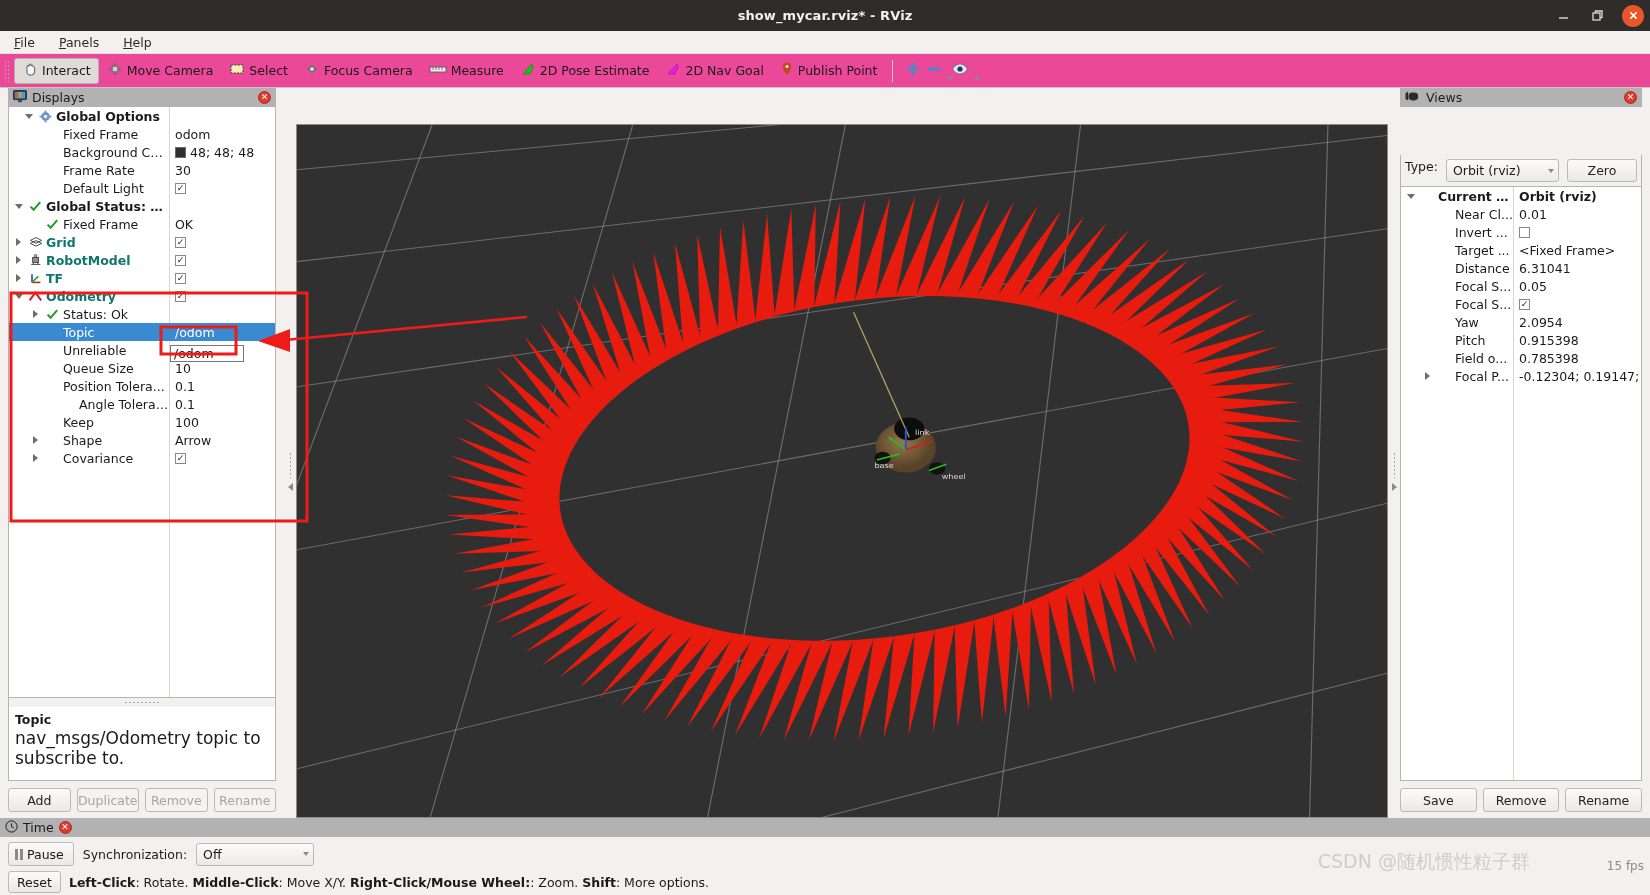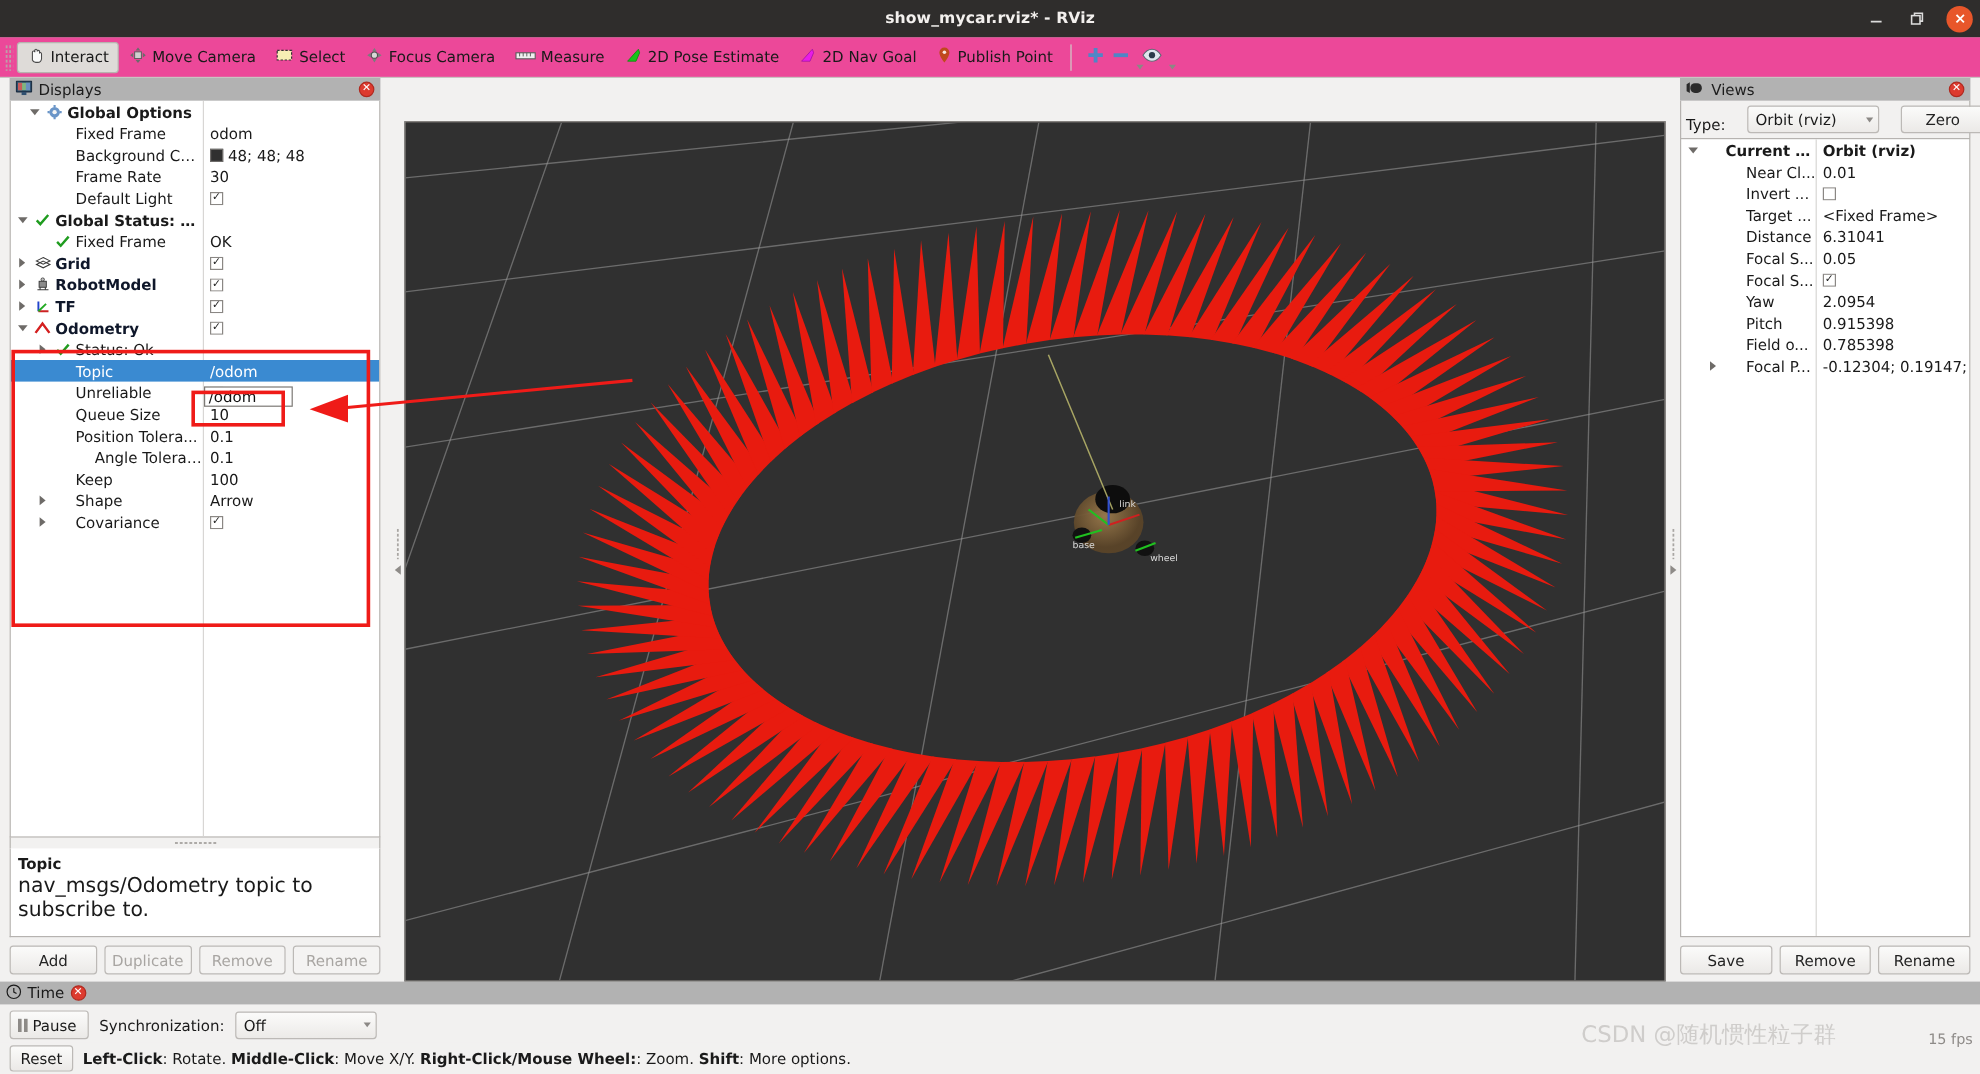--- a/index.html
+++ b/index.html
@@ -51,36 +51,36 @@
   
   .panel { display:flex; flex-direction:column; min-height:0; background:#f2f1f0; }
   .panel-title { height:19px; background:#b2b2b2; color:#1c1c1c; font-size:12.5px;
                  display:flex; align-items:center; padding:0 5px; gap:5px; flex:none; }
   .panel-title .ptxt { flex:1; }
   .pclose { width:13px; height:13px; border-radius:50%; background:#dd3b2f; color:#fff;
             display:flex; align-items:center; justify-content:center; font-size:9px; line-height:1;
             border:1px solid #b02a20; }
 
   
-  .left { width:317px; flex:none; padding:0 0 0 8px;border-radius:10px; }
+  .left { width:276px; flex:none; padding:0 0 0 8px;border-radius:10px; }
   .leftinner { display:flex; flex-direction:column; height:100%; }
   .tree-wrap { flex:1; background:#fff; border:1px solid #b6b3b0; border-top:none; position:relative; overflow:hidden; }
   .tree { position:relative; }
   .trow { display:flex; align-items:center; height:18px; font-size:12.5px; position:relative; }
   .trow.sel { background:#3a8ad1; color:#fff; }
   .tlabel { display:flex; align-items:center; gap:3px; width:160px; flex:none; overflow:hidden; white-space:nowrap; }
   .tvalue { flex:1; display:flex; align-items:center; gap:4px; padding-left:6px; white-space:nowrap; overflow:hidden; }
   .tree-colsep { position:absolute; left:160px; top:0; bottom:0; width:1px; background:#d8d6d4; }
   .twist { width:13px; flex:none; display:flex; align-items:center; justify-content:center; }
   .twist i { display:block; width:0;height:0; }
   .twist.closed i { border-top:4px solid transparent; border-bottom:4px solid transparent; border-left:5px solid #6e6b68; }
   .twist.open i { border-left:4px solid transparent; border-right:4px solid transparent; border-top:5px solid #6e6b68; }
   .ticon { width:15px; flex:none; display:flex; align-items:center; justify-content:center; }
   .tname { overflow:hidden; text-overflow:ellipsis; }
-  .tname.link { color:#0f172a; font-weight:bold; }
+  .tname.link { color:#0f766e; font-weight:bold; }
   .tname.bold { font-weight:bold; }
   .chk { width:11px; height:11px; border:1px solid #8a8784; background:#fff; display:inline-flex;
          align-items:center; justify-content:center; font-size:9px; color:#222; line-height:1; }
   .swatch { width:11px; height:11px; background:#303030; border:1px solid #6d6b69; display:inline-block; }
 
   .topic-edit { position:absolute; left:161px; top:238px; width:74px; height:17px;
                 background:#fff; border:1px solid #7c7975; display:flex; align-items:center;
                 padding-left:3px; font-size:12.5px; color:#111; z-index:4; }
 
   .desc { height:74px; background:#fff; border:1px solid #b6b3b0; border-top:none; padding:5px 6px; flex:none; }
@@ -158,20 +158,25 @@
       </div>
       <div class="winbtn close">
         <svg width="11" height="11" viewBox="0 0 11 11">
           <line x1="2.4" y1="2.4" x2="8.6" y2="8.6" stroke="#fff" stroke-width="1.5"></line>
           <line x1="8.6" y1="2.4" x2="2.4" y2="8.6" stroke="#fff" stroke-width="1.5"></line>
         </svg>
       </div>
     </div>
   </div>
 
+  <div class="menubar">
+    <div class="menuitem"><u>F</u><span>ile</span></div>
+    <div class="menuitem"><u>P</u>anels</div>
+    <div class="menuitem"><u>H</u>elp</div>
+  </div>
 
   <div class="toolbar">
     <div class="grip"></div>
 
     <div class="tbtn active">
       <span class="gi">
         <svg width="16" height="16" viewBox="0 0 16 16">
           <path d="M5 12 V5.5 a1 1 0 0 1 2 0 V4 a1 1 0 0 1 2 0 v1 a1 1 0 0 1 2 0 v1 a1 1 0 0 1 1.6 .8 V11 a3 3 0 0 1 -3 3 H8 a3 3 0 0 1 -3 -2z" fill="#fafafa" stroke="#4a4a4a" stroke-width="0.9"></path>
         </svg>
       </span>
@@ -778,21 +783,21 @@
             <svg width="16" height="11" viewBox="0 0 16 11">
               <path d="M0.5 2.2 L3.2 0.6 V9.6 L0.5 8z" fill="#2b2b2b"></path>
               <rect x="3.6" y="1.4" width="9.6" height="8" rx="3.8" fill="#2b2b2b"></rect>
             </svg>
           </span>
           <span class="ptxt">Views</span>
           <span class="pclose">✕</span>
         </div>
 
         <div style="background:#f2f1f0;border-left:1px solid #b6b3b0;border-right:1px solid #b6b3b0;
-                    padding:4px 4px 4px 4px;display:flex;align-items:flex-end;gap:18px;flex:none;">
+                    padding:4px 4px 4px 4px;display:flex;align-items:flex-start;gap:8px;flex:none;margin-top:48px;">
           <span class="tlabel2">Type:</span>
           <div class="combo" style="flex:1;">
             <span class="cv">Orbit (rviz)</span>
             <span class="caret-sm" style="margin-bottom:0;align-self:center;"></span>
           </div>
           <div class="btn" style="flex:none;width:70px;height:23px;">
             <span>Zero</span>
           </div>
         </div>
 

